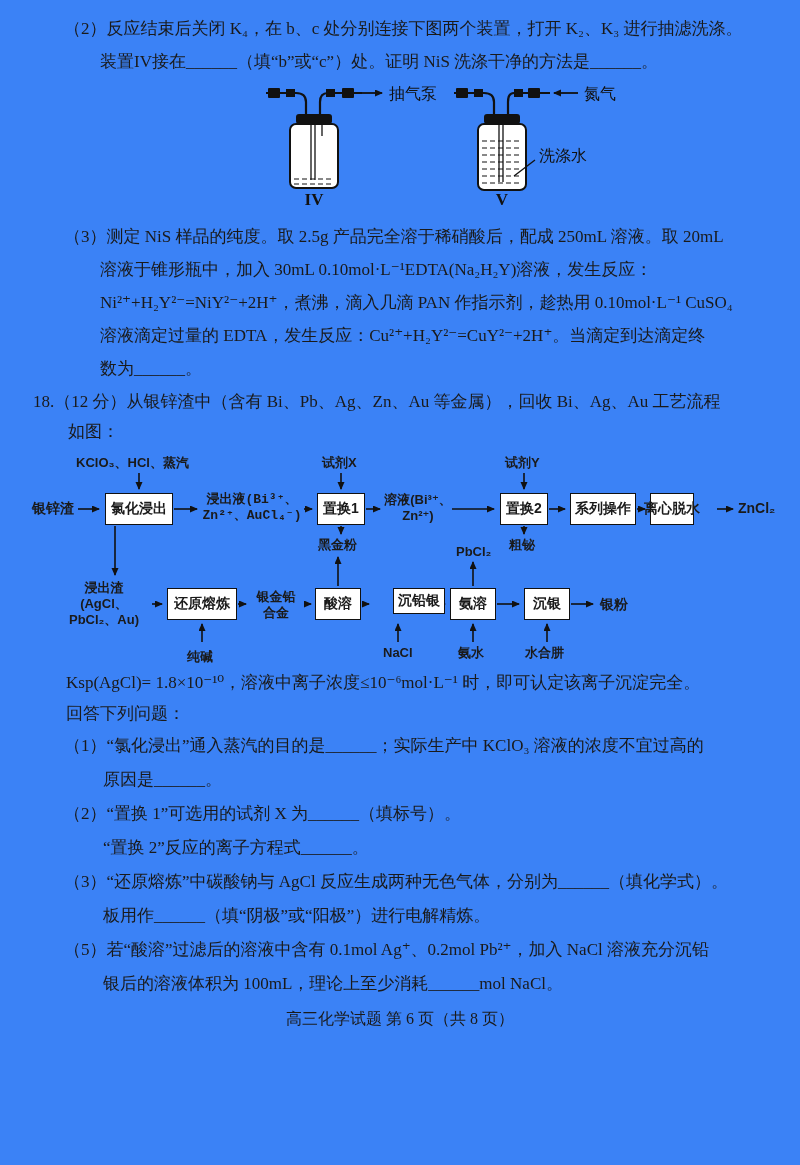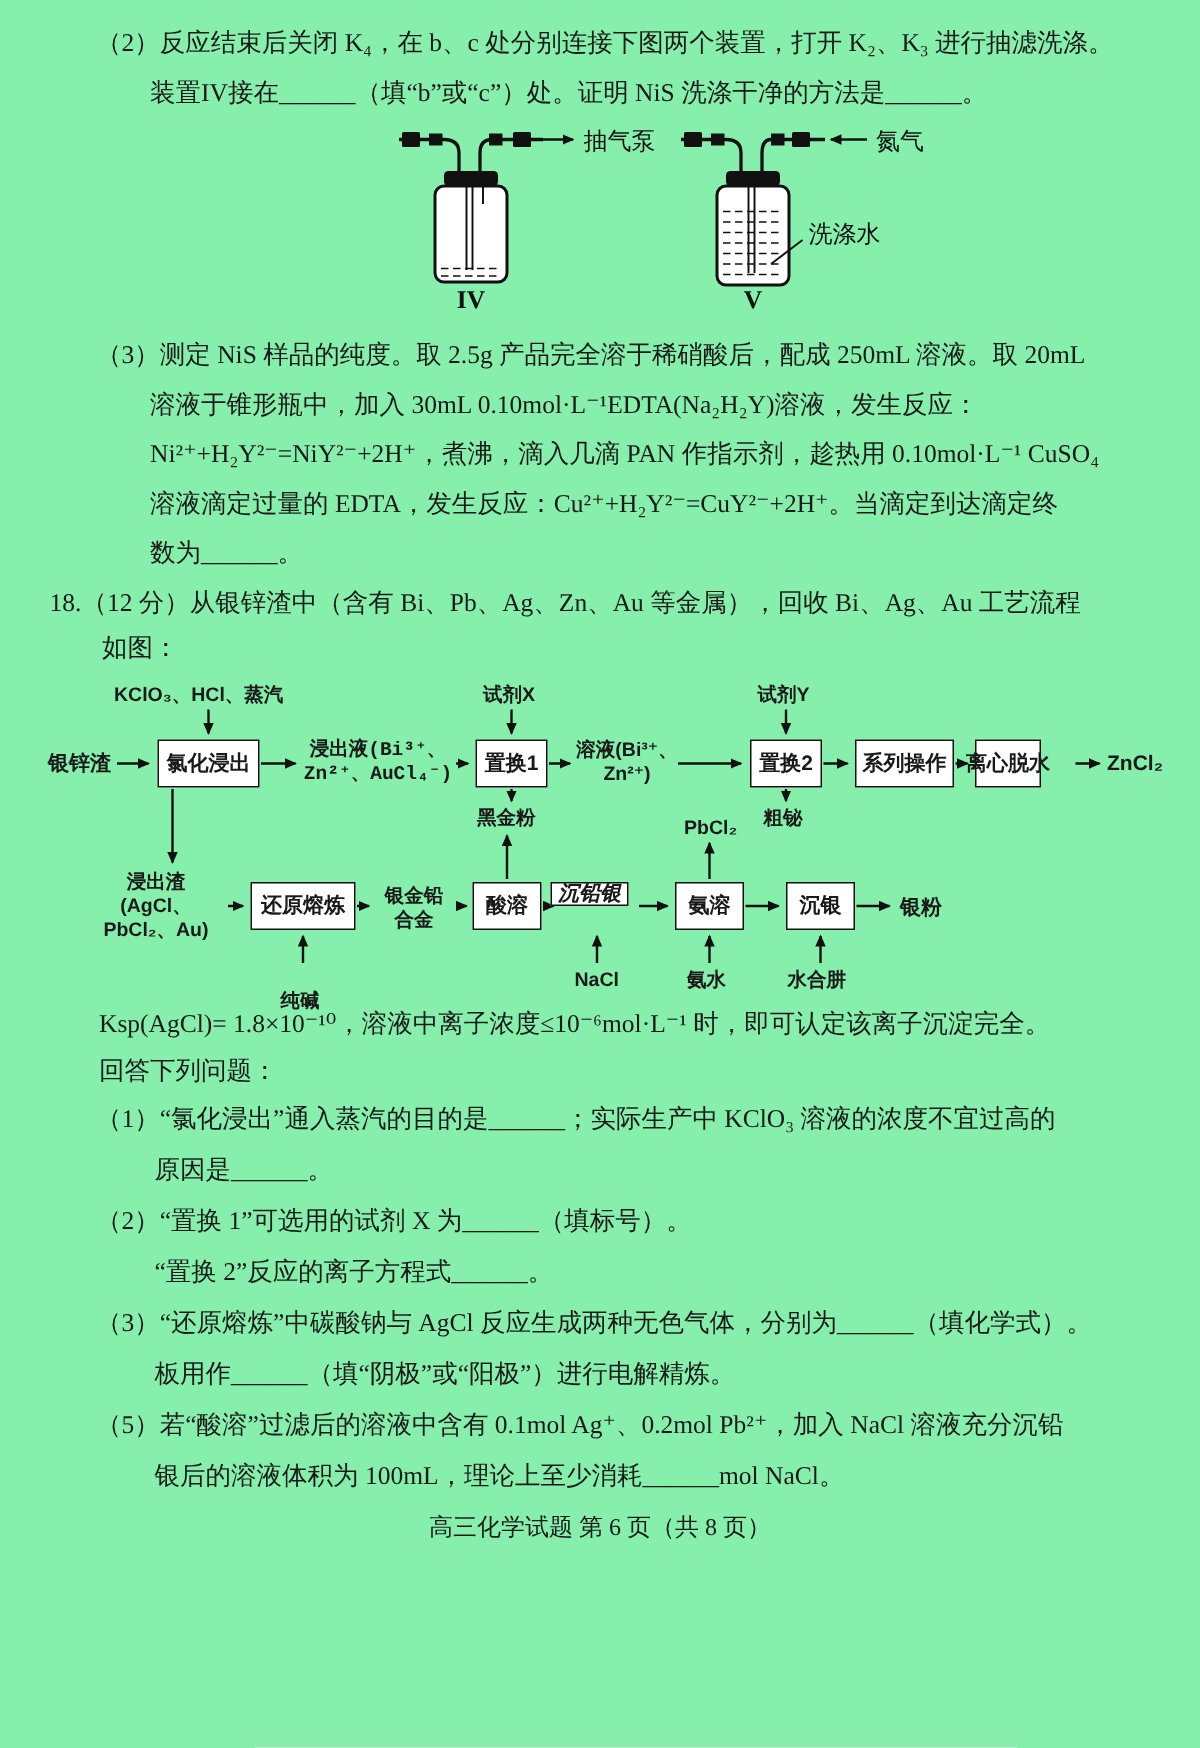--- a/index.html
+++ b/index.html
@@ -1,18 +1,18 @@
 <!DOCTYPE html>
 <html><head>
 <meta charset="utf-8">
 <style>
   html,body{margin:0;padding:0;background:#e8e8e8;}
   .page{
     position:relative;width:800px;height:1165px;margin:0 auto;
-    background:#86efac;color:#1a1a1a;overflow:hidden;
+    background:#3b82f6;color:#1a1a1a;overflow:hidden;
     font-family:"Liberation Serif","DejaVu Serif",serif;
     font-size:17px;
   }
   .line{margin:0;line-height:33px;white-space:nowrap;}
   .sec{margin:0;padding:0;}
   .ind-q{padding-left:64px;}
   .ind-cont{padding-left:100px;}
   .ind-cont2{padding-left:103px;}
   .ind-18{padding-left:33px;}
   .ind-18c{padding-left:68px;}
@@ -191,27 +191,27 @@
     <div class="fc-box" style="left:570px;top:46px;width:66px;height:32px;">系列操作</div>
     <div class="fc-box" style="left:650px;top:46px;width:44px;height:32px;">离心脱水</div>
     <div class="fc-label fc-big" style="left:738px;top:53px;">ZnCl₂</div>
 
     <div class="fc-lines" style="left:58px;top:133px;width:92px;">
       <div>浸出渣</div>
       <div>(AgCl、</div>
       <div>PbCl₂、Au)</div>
     </div>
     <div class="fc-box" style="left:167px;top:141px;width:70px;height:32px;">还原熔炼</div>
-    <div class="fc-label" style="left:187px;top:212px;">纯碱</div>
+    <div class="fc-label" style="left:187px;top:202px;">纯碱</div>
     <div class="fc-lines" style="left:250px;top:142px;width:52px;">
       <div>银金铅</div>
       <div>合金</div>
     </div>
     <div class="fc-box" style="left:315px;top:141px;width:46px;height:32px;">酸溶</div>
-    <div class="fc-box" style="left:367px;top:141px;width:52px;height:16px;font-style:italic;">沉铅银</div>
+    <div class="fc-box" style="left:393px;top:141px;width:52px;height:26px;">沉铅银</div>
     <div class="fc-label" style="left:383px;top:198px;">NaCl</div>
     <div class="fc-box" style="left:450px;top:141px;width:46px;height:32px;">氨溶</div>
     <div class="fc-label" style="left:456px;top:97px;">PbCl₂</div>
     <div class="fc-label" style="left:458px;top:198px;">氨水</div>
     <div class="fc-box" style="left:524px;top:141px;width:46px;height:32px;">沉银</div>
     <div class="fc-label" style="left:525px;top:198px;">水合肼</div>
     <div class="fc-label fc-big" style="left:600px;top:149px;">银粉</div>
   </div>
 
   <div class="sec knownsec">

